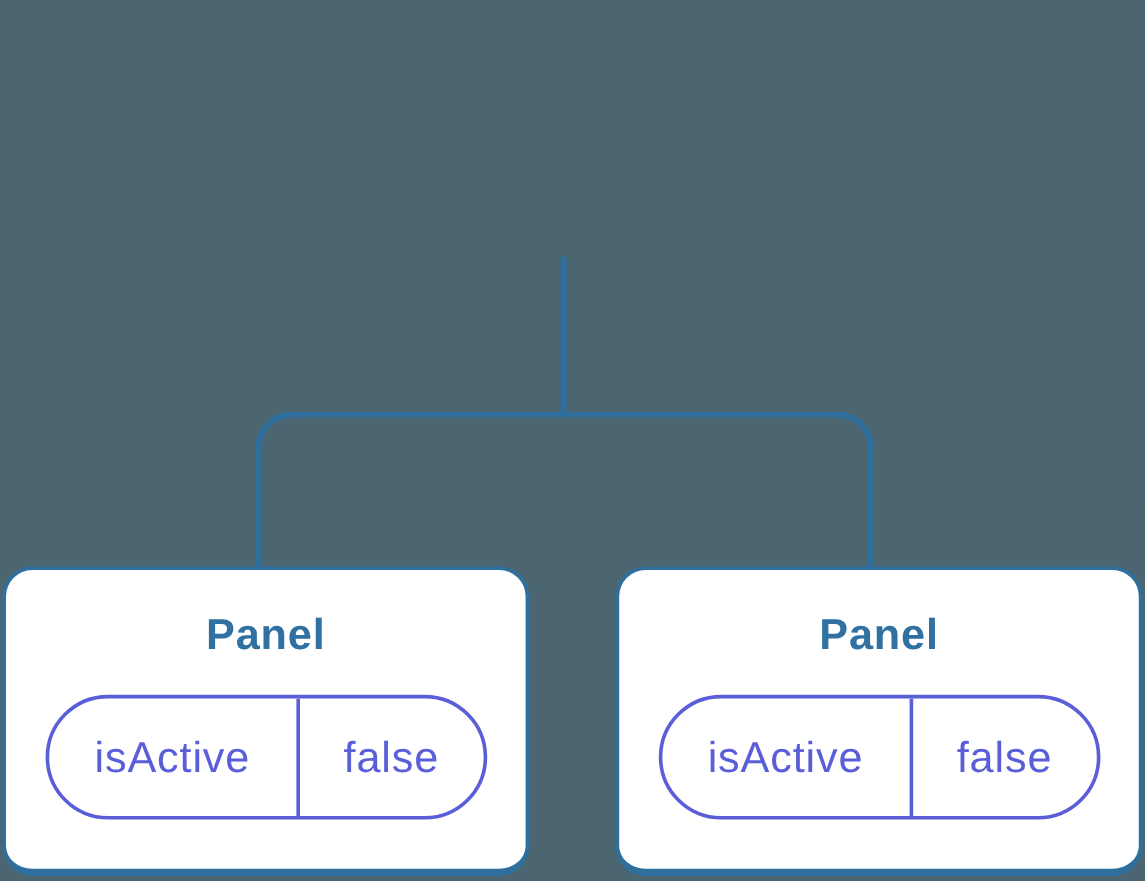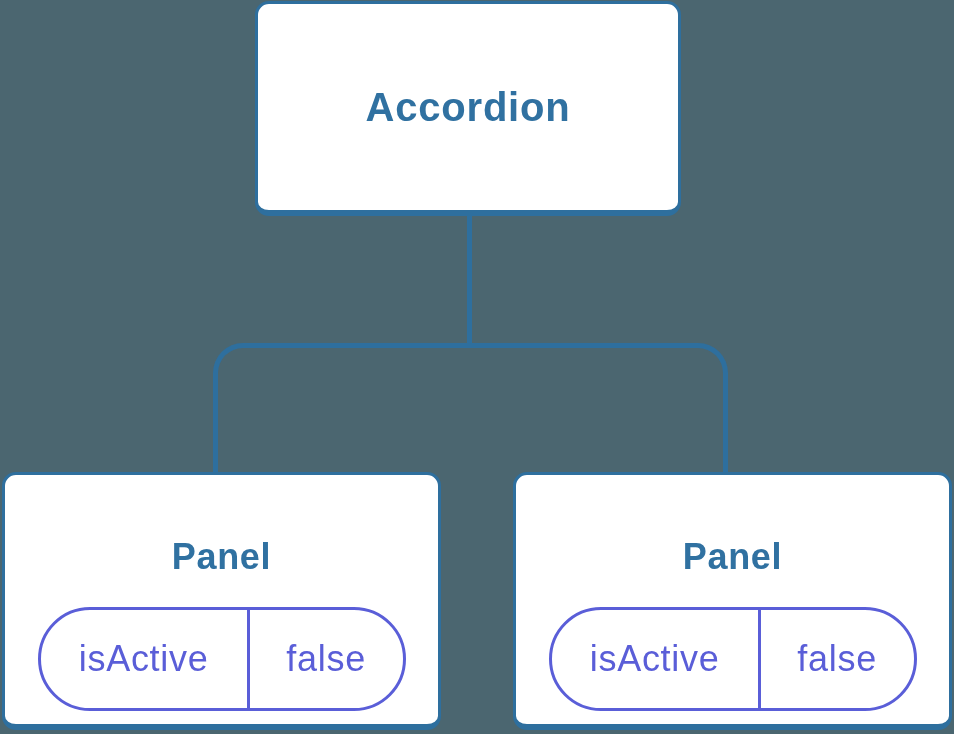--- a/index.html
+++ b/index.html
@@ -48,21 +48,22 @@
     position:absolute;
     left:213px;top:343px;width:515px;height:131px;
     border:5px solid var(--line);
     border-bottom:none;
     border-radius:30px 30px 0 0;
   }
   
   .node-panel{
     top:472px;width:439px;height:258px;
     display:flex;flex-direction:column;align-items:center;
-    padding-top:60px;
+    padding-top:32px;
+    border-radius:25px;
   }
   .panel-left{left:2px;}
   .panel-right{left:513px;}
   .panel-title{
     color:var(--title);
     font-size:36px;
     font-weight:600;
     letter-spacing:.02em;
     line-height:44px;
   }
@@ -86,23 +87,20 @@
   .pill-value{
     flex:1;
     display:flex;align-items:center;justify-content:center;
   }
 </style>
 </head>
 <body>
 
 <div class="stage">
 
-  <div class="node node-root">
-    <span class="node-label">Accordion</span>
-  </div>
 
   <div class="stem"></div>
   <div class="bracket"></div>
 
   <div class="node node-panel panel-left">
     <div class="panel-title">Panel</div>
     <div class="pill">
       <div class="pill-key">isActive</div>
       <div class="pill-value">false</div>
     </div>

